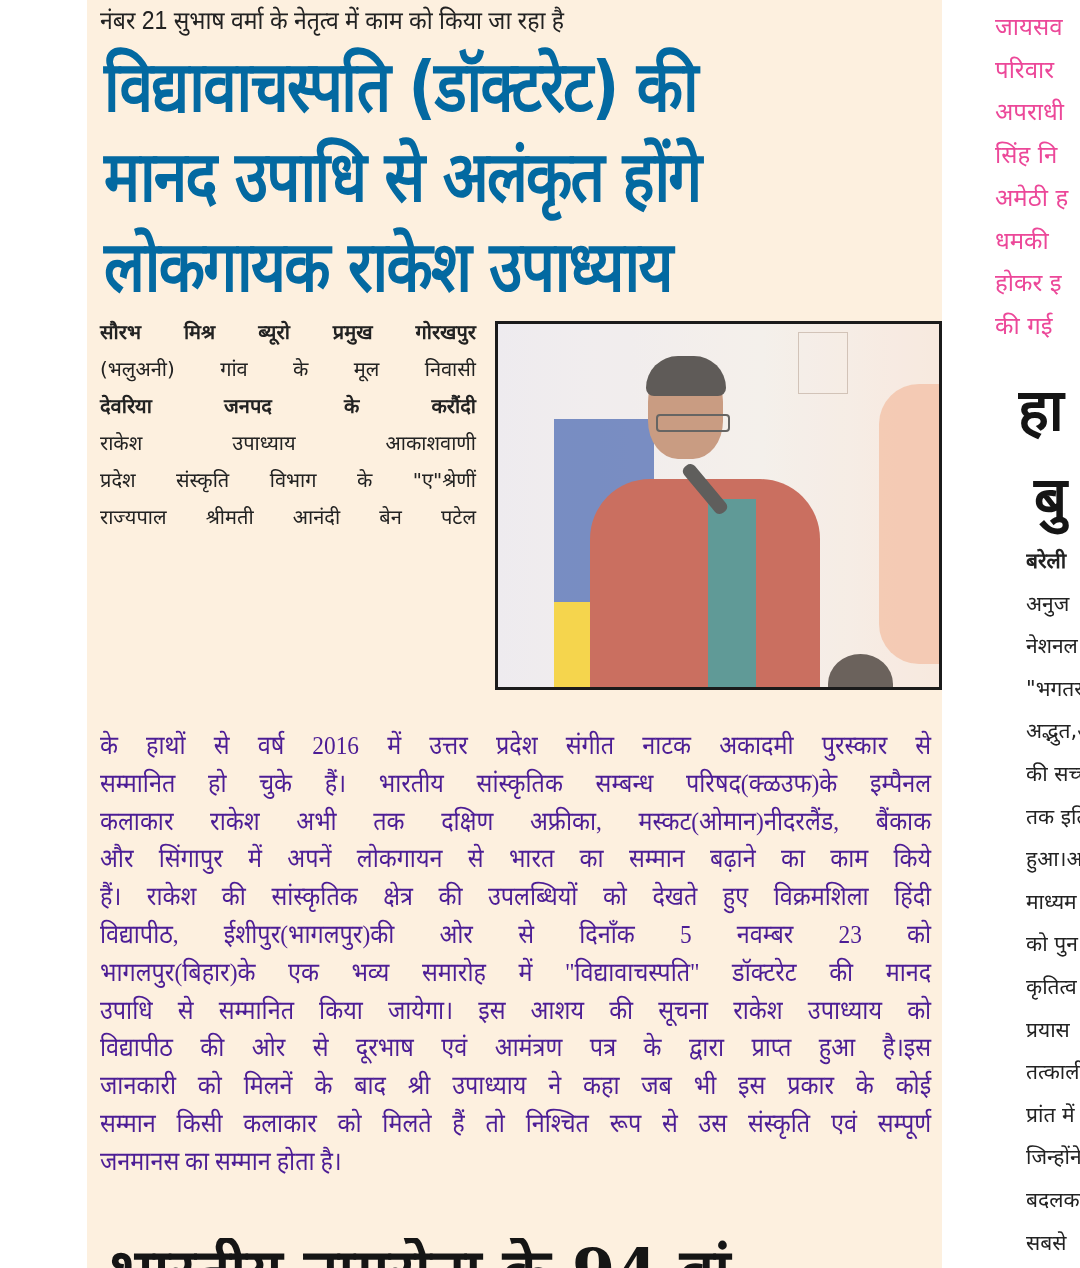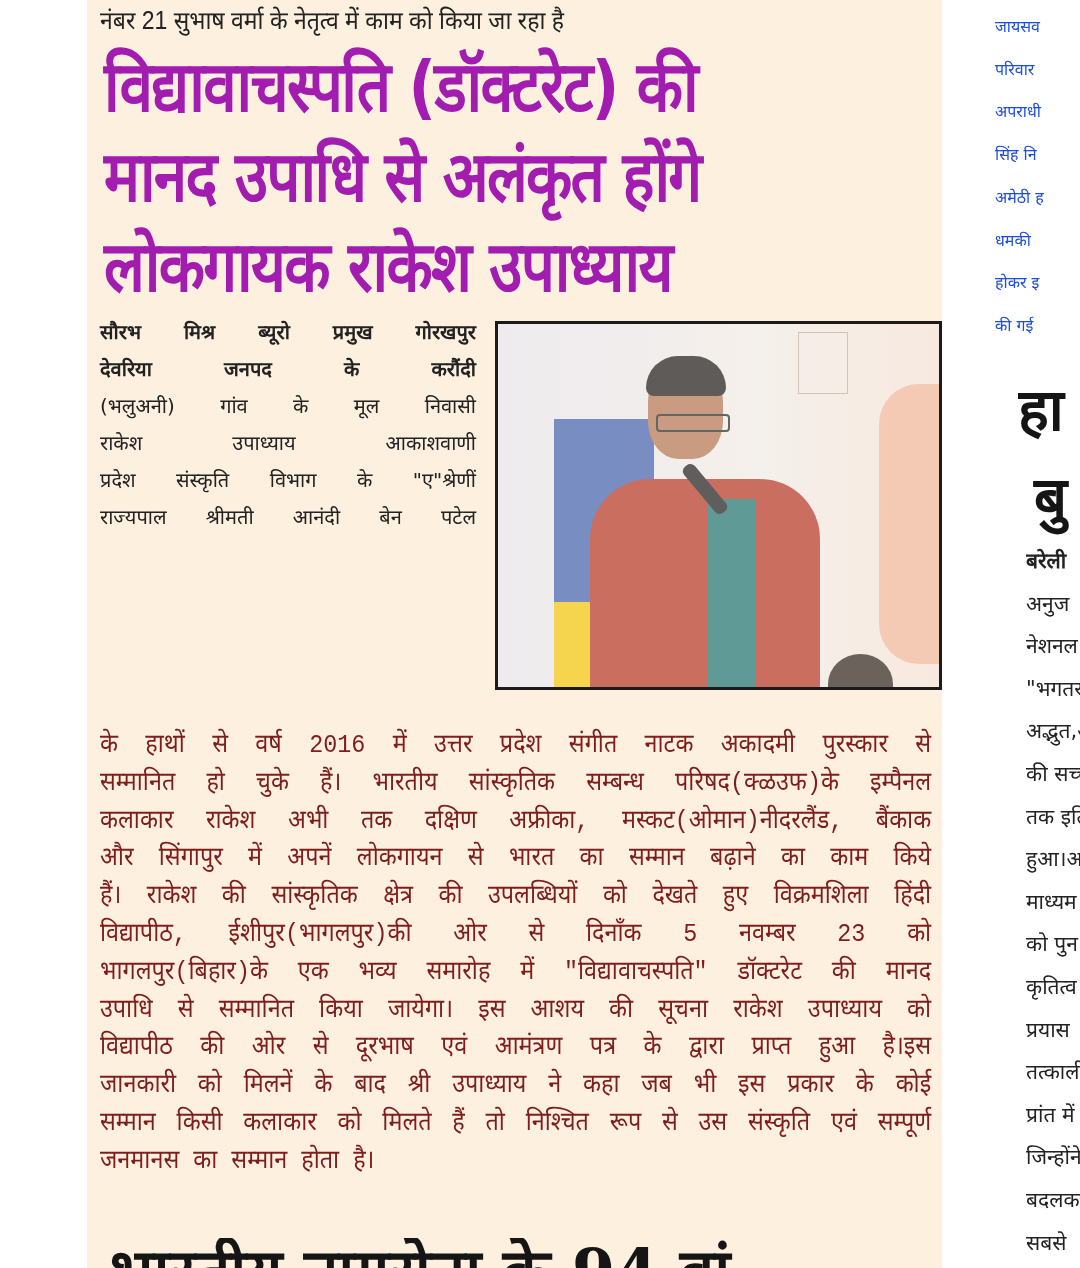--- a/index.html
+++ b/index.html
@@ -16,21 +16,21 @@
   .kicker {
     position:absolute; left:100px; top:2px; width:840px;
     font-family:"Liberation Sans Narrow","Liberation Sans", sans-serif;
     font-size:25px; line-height:36px; color:#222;
     transform:scaleX(0.92); transform-origin:left center;
     white-space:nowrap;
   }
   .headline {
     position:absolute; left:104px; top:42px; width:830px;
     font-family:"DejaVu Sans", sans-serif;
-    font-weight:bold; font-size:70px; line-height:90px; color:#a21caf;
+    font-weight:bold; font-size:70px; line-height:90px; color:#0369a1;
     letter-spacing:-2px;
   }
   .headline div { white-space:nowrap; transform:scaleX(0.86); transform-origin:left center; }
   .byline-block {
     position:absolute; left:100px; top:314px; width:376px;
     font-size:20px; line-height:37px; text-align:justify;
     text-align-last:justify;
     color:#222;
   }
   .byline-block .line { display:block; text-align:justify; text-align-last:justify; white-space:nowrap; }
@@ -47,33 +47,33 @@
   .photo .body { position:absolute; left:92px; top:155px; width:230px; height:220px; background:#b8412f; border-radius:60px 60px 0 0; }
   .photo .stole { position:absolute; left:210px; top:175px; width:48px; height:200px; background:#2b7a78; }
   .photo .head { position:absolute; left:150px; top:40px; width:75px; height:95px; background:#b77c5c; border-radius:40%; }
   .photo .hair { position:absolute; left:148px; top:32px; width:80px; height:40px; background:#2a2624; border-radius:40px 40px 10px 10px; }
   .photo .glasses { position:absolute; left:158px; top:90px; width:70px; height:14px; border:2px solid #333; border-radius:4px; }
   .photo .mic { position:absolute; left:200px; top:135px; width:14px; height:60px; background:#2a2a2a; transform:rotate(-40deg); border-radius:6px; }
   .photo .aud { position:absolute; left:330px; top:330px; width:65px; height:60px; background:#3a2f2a; border-radius:50% 50% 0 0; }
   .photo .wash { position:absolute; inset:0; background:rgba(255,250,245,.25); }
   .body-text {
     position:absolute; left:100px; top:727px; width:832px;
-    font-family:Liberation Mono, monospace;
-    font-size:26px; line-height:37.8px; color:#7f1d1d;
+    font-family:Liberation Serif, serif;
+    font-size:26px; line-height:37.8px; color:#4c1d95;
   }
   .body-text .line { display:block; white-space:nowrap; text-align:justify; text-align-last:justify; transform:scaleX(0.9); transform-origin:left center; width:111%; }
   .body-text .line.last { text-align-last:left; }
   .next-headline {
     position:absolute; left:110px; top:1238px; width:820px; height:30px; overflow:hidden;
   }
   .next-headline span {
     display:block; font-family:"DejaVu Serif", serif; font-weight:bold; font-size:62px; line-height:60px; color:#151515; white-space:nowrap; margin-top:4px;
   }
   .rc-top { position:absolute; left:995px; top:6px; width:85px; overflow:hidden; }
-  .rc-top .rline { display:block; white-space:nowrap; font-size:16px; line-height:42.7px; color:#1d4ed8; }
+  .rc-top .rline { display:block; white-space:nowrap; font-size:24px; line-height:42.7px; color:#ec4899; }
   .rc-head { position:absolute; left:1018px; top:366px; width:62px; overflow:hidden; font-weight:bold; font-size:58px; line-height:88px; color:#151515; }
   .rc-head div { white-space:nowrap; }
   .rc-head .h2 { padding-left:16px; }
   .rc-bottom { position:absolute; left:995px; top:540px; width:85px; overflow:hidden;margin-left:31px; }
   .rc-bottom .rline { display:block; white-space:nowrap; font-size:21px; line-height:42.6px; color:#222; }
   .rc-bottom .rline.bold { font-weight:bold; }
 </style>
 </head>
 <body>
 
@@ -82,22 +82,22 @@
 <div class="kicker">नंबर 21 सुभाष वर्मा के नेतृत्व में काम को किया जा रहा है</div>
 
 <div class="headline">
   <div>विद्यावाचस्पति (डॉक्टरेट) की</div>
   <div>मानद उपाधि से अलंकृत होंगे</div>
   <div>लोकगायक राकेश उपाध्याय</div>
 </div>
 
 <div class="byline-block">
   <span class="line bold">सौरभ मिश्र ब्यूरो प्रमुख गोरखपुर</span>
+  <span class="line">(भलुअनी) गांव के मूल निवासी</span>
   <span class="line bold">देवरिया जनपद के करौंदी</span>
-  <span class="line">(भलुअनी) गांव के मूल निवासी</span>
   <span class="line">राकेश उपाध्याय आकाशवाणी</span>
   <span class="line">प्रदेश संस्कृति विभाग के "ए"श्रेणीं</span>
   <span class="line">राज्यपाल श्रीमती आनंदी बेन पटेल</span>
 </div>
 
 <div class="photo" title="लोकगायक राकेश उपाध्याय माइक पर गाते हुए">
   <div class="poster"></div>
   <div class="blue"></div>
   <div class="yellow"></div>
   <div class="saffron"></div>

